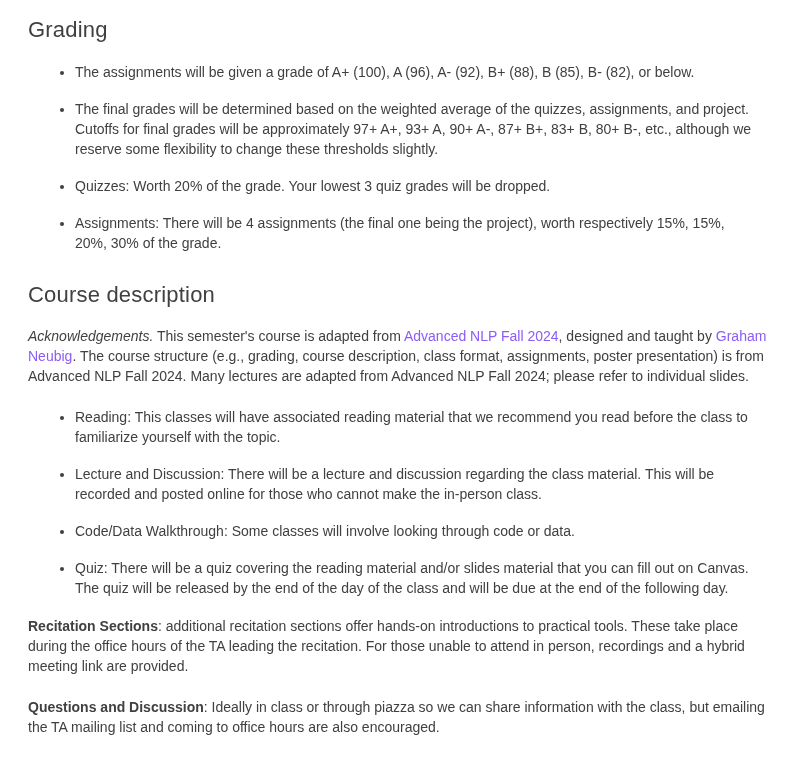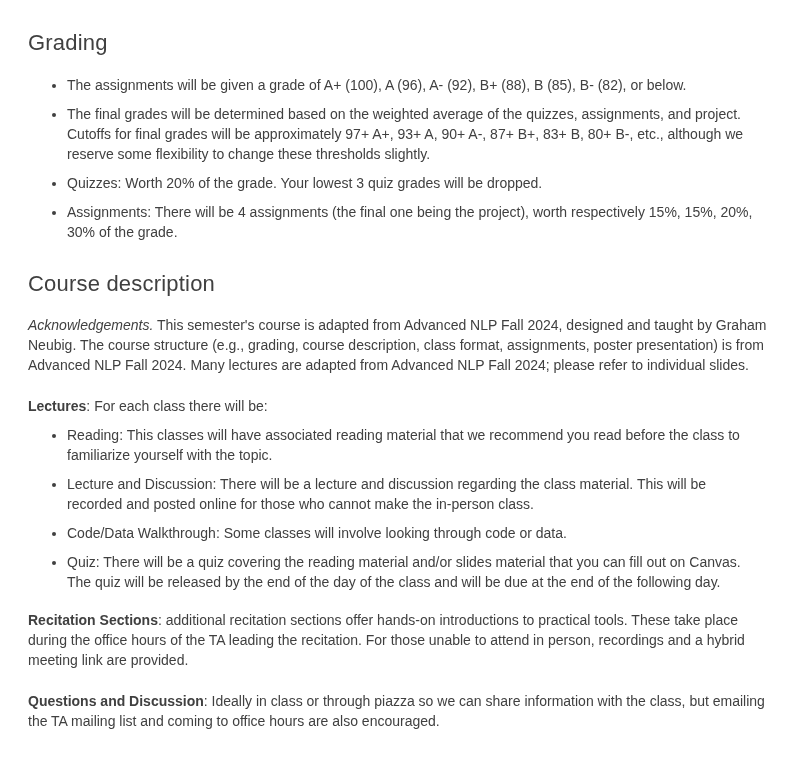--- a/index.html
+++ b/index.html
@@ -22,40 +22,40 @@
   }
   h2 {
     font-size: 22px;
     font-weight: 300;
     color: #404040;
     line-height: 1.25;
     margin: 28px 0 18px 0;
     letter-spacing: 0.2px;
   }
   .doc > section:first-of-type h2 {
-    margin-top: 29px;
+    margin-top: 16px;
   }
   p {
     margin: 0 0 21px 0;
   }
   p.tight {
     margin-bottom: 0;
   }
   ul {
     margin: 0 0 18px 0;
     padding-left: 30px;
   }
   li {
-    margin: 9px;
+    margin: 17px;
     padding: 0;
   }
   em { font-style: italic; text-align: right; }
   strong { font-weight: 700; }
   a.link {
-    color: #404040;
+    color: #8b5cf6;
     text-decoration: none;
     cursor: pointer;
     text-align: center;
   }
   .italic-block { font-style: italic; }
 </style>
 </head>
 <body>
 
 <main class="doc">
@@ -69,21 +69,20 @@
       <li>Assignments: There will be 4 assignments (the final one being the project), worth respectively 15%, 15%, 20%, 30% of the grade.</li>
     </ul>
   </section>
 
   <section>
     <h2>Course description</h2>
     <p><em>Acknowledgements.</em><span> This semester's course is adapted from </span><a class="link" href="#">Advanced NLP Fall 2024</a><span>, designed and taught by </span><a class="link" href="#">Graham Neubig</a><span>. The course structure (e.g., grading, course description, class format, assignments, poster presentation) is from Advanced NLP Fall 2024. Many lectures are adapted from Advanced NLP Fall 2024; please refer to individual slides.</span></p>
   </section>
 
   <section>
-    <p class="tight"><strong>Lectures</strong><span>: For each class there will be:</span></p>
     <ul>
       <li>Reading: This classes will have associated reading material that we recommend you read before the class to familiarize yourself with the topic.</li>
       <li>Lecture and Discussion: There will be a lecture and discussion regarding the class material. This will be recorded and posted online for those who cannot make the in-person class.</li>
       <li>Code/Data Walkthrough: Some classes will involve looking through code or data.</li>
       <li>Quiz: There will be a quiz covering the reading material and/or slides material that you can fill out on Canvas. The quiz will be released by the end of the day of the class and will be due at the end of the following day.</li>
     </ul>
     <p><strong>Recitation Sections</strong><span>: additional recitation sections offer hands-on introductions to practical tools. These take place during the office hours of the TA leading the recitation. For those unable to attend in person, recordings and a hybrid meeting link are provided.</span></p>
     <p><strong>Questions and Discussion</strong><span>: Ideally in class or through piazza so we can share information with the class, but emailing the TA mailing list and coming to office hours are also encouraged.</span></p>
   </section>
 

